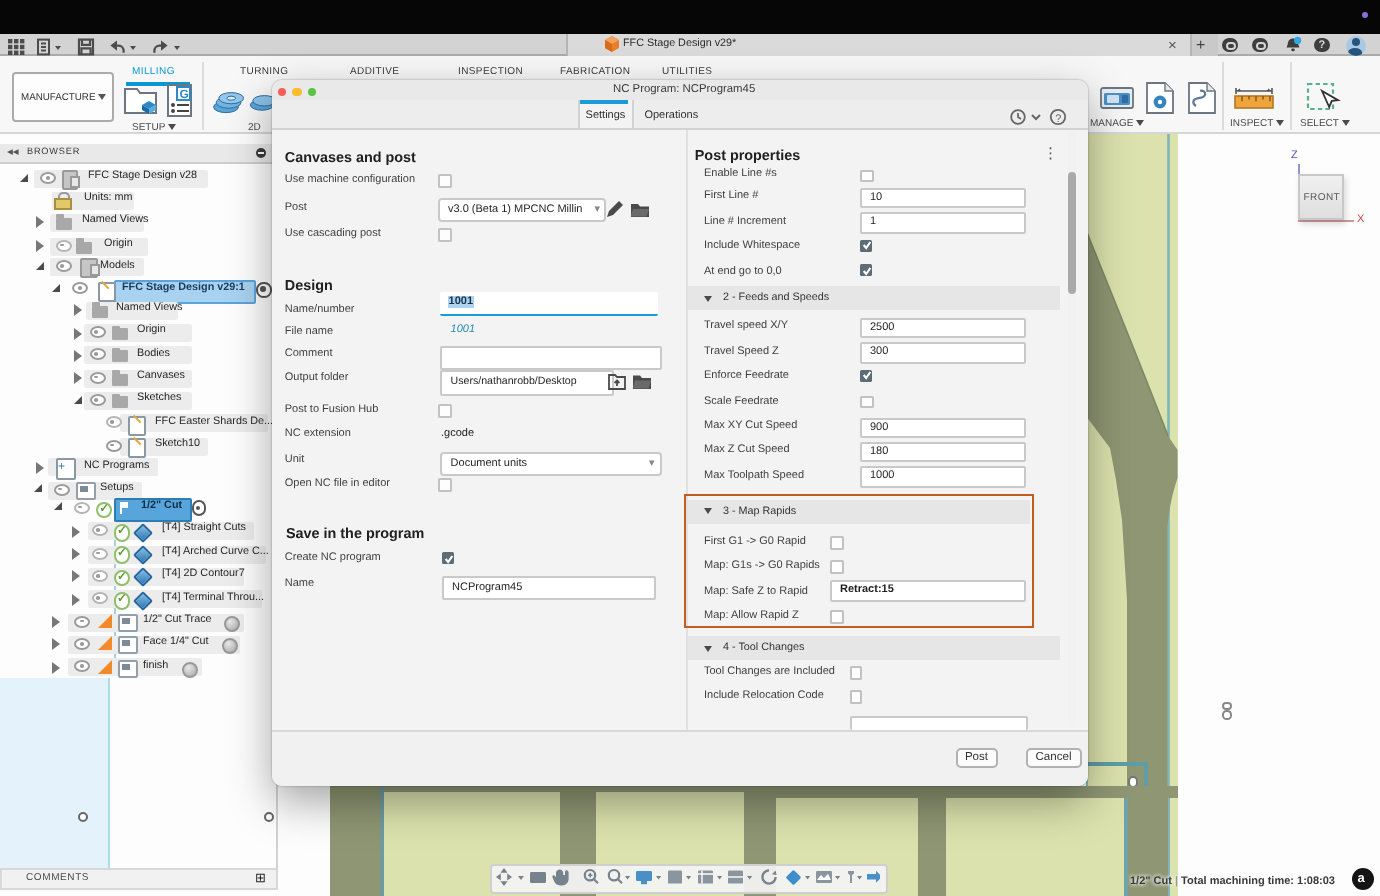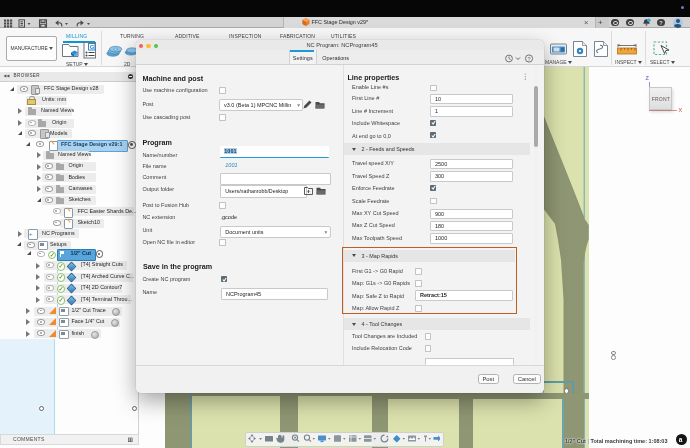--- a/index.html
+++ b/index.html
@@ -476,35 +476,35 @@
 <div class="t" style="left:292.8px;top:55.8px;font-size:5.5px;color:#2e2e2e;">Settings</div>
 <div class="t" style="left:322.2px;top:55.8px;font-size:5.5px;color:#2e2e2e;">Operations</div>
 <svg class="ab" style="left:505px;top:53.5px;" width="30" height="9" viewBox="0 0 30 9">
  <circle cx="4" cy="4.5" r="3.4" fill="none" stroke="#666" stroke-width="0.9"></circle>
  <path d="M4 2.5v2l1.5 1" fill="none" stroke="#666" stroke-width="0.9"></path>
  <path d="M11 3.5l2 2 2-2" fill="none" stroke="#666" stroke-width="1"></path>
  <circle cx="24" cy="4.5" r="3.6" fill="none" stroke="#666" stroke-width="0.9"></circle>
  <text x="22.6" y="6.8" font-size="5.5" fill="#666" font-family="Liberation Sans">?</text>
 </svg>
 
-<div class="hdg" style="left:142.4px;top:74.5px;">Machine and post</div>
+<div class="hdg" style="left:142.4px;top:74.5px;">Canvases and post</div>
 <div class="lbl" style="left:142.4px;top:88.3px;">Use machine configuration</div>
 <div class="cb" style="left:218.8px;top:87.4px;"></div>
 <div class="lbl" style="left:142.4px;top:101.8px;">Post</div>
 <div class="inp" style="left:219px;top:99.2px;width:78px;height:10.2px;line-height:10.2px;border-radius:2px;">v3.0 (Beta 1) MPCNC Millin<span style="position:absolute;right:2px;color:#888;">▾</span></div>
 <svg class="ab" style="left:303px;top:100px;" width="9" height="9" viewBox="0 0 9 9">
  <path d="M0.5 8.5l1-3 5-5 2 2-5 5z" fill="#4a4a4a"></path>
 </svg>
 <svg class="ab" style="left:315px;top:100.5px;" width="10" height="8" viewBox="0 0 10 8">
  <path d="M0.5 1h3.5l1 1.2h4.5v5.3h-9z" fill="#4a4a4a"></path>
  <path d="M1.5 3.5h8l-1.2 3.8h-8z" fill="#6a6a6a"></path>
 </svg>
 <div class="lbl" style="left:142.4px;top:115px;">Use cascading post</div>
 <div class="cb" style="left:218.8px;top:114.1px;"></div>
-<div class="hdg" style="left:142.4px;top:138.8px;">Program</div>
+<div class="hdg" style="left:142.4px;top:138.8px;">Design</div>
 <div class="lbl" style="left:142.4px;top:152.5px;">Name/number</div>
 <div class="inp" style="left:220.3px;top:146px;width:105px;height:10.5px;line-height:10.5px;border:none;border-bottom:1.6px solid #1d9bd8;background:#fff;"><span style="background:#aed3ee;font-weight:bold;color:#14334d;">1001</span></div>
 <div class="lbl" style="left:142.4px;top:163.8px;">File name</div>
 <div class="t" style="left:225.3px;top:163.3px;font-size:5.5px;color:#2787b8;font-style:italic;">1001</div>
 <div class="lbl" style="left:142.4px;top:175.4px;">Comment</div>
 <div class="inp" style="left:220.3px;top:173px;width:105px;height:10.2px;"></div>
 <div class="lbl" style="left:142.4px;top:187px;">Output folder</div>
 <div class="inp" style="left:220.3px;top:185.4px;width:81px;height:10.2px;line-height:10.2px;font-size:5.3px;">Users/nathanrobb/Desktop</div>
 <svg class="ab" style="left:304px;top:186.5px;" width="9" height="8" viewBox="0 0 9 8">
  <path d="M0.5 0.5h3l1 1h4v6h-8z" fill="none" stroke="#4a4a4a" stroke-width="0.9"></path>
@@ -526,21 +526,21 @@
 <div class="lbl" style="left:142.4px;top:277.4px;">Create NC program</div>
 <div class="cbk" style="left:221px;top:276.1px;">
       <svg width="5" height="5" viewBox="0 0 6 6">
         <path d="M1 3l1.5 1.8L5 1.2" stroke="#fff" stroke-width="1.3" fill="none"></path>
       </svg>
     </div>
 <div class="lbl" style="left:142.4px;top:289.9px;">Name</div>
 <div class="inp" style="left:221px;top:287.6px;width:101px;height:10.5px;line-height:10.5px;">NCProgram45</div>
 
 <div class="ab" style="left:343px;top:65px;width:1px;height:300px;background:#e0e0e0;"></div>
-<div class="hdg" style="left:347.4px;top:73.8px;">Line properties</div>
+<div class="hdg" style="left:347.4px;top:73.8px;">Post properties</div>
 <div class="t" style="left:521.5px;top:72.5px;font-size:7.5px;color:#555;letter-spacing:0;">⋮</div>
 <div class="lbl" style="left:352px;top:85px;">Enable Line #s</div>
 <div class="cb" style="left:430.4px;top:84.6px;"></div>
 <div class="lbl" style="left:352px;top:96.3px;">First Line #</div>
 <div class="inp" style="left:430px;top:93.9px;width:77px;height:8.5px;line-height:8.5px;">10</div>
 <div class="lbl" style="left:352px;top:108.7px;">Line # Increment</div>
 <div class="inp" style="left:430px;top:106.3px;width:77px;height:8.5px;line-height:8.5px;">1</div>
 <div class="lbl" style="left:352px;top:121.1px;">Include Whitespace</div>
 <div class="cbk" style="left:430px;top:119.7px;">
       <svg width="5" height="5" viewBox="0 0 6 6">

